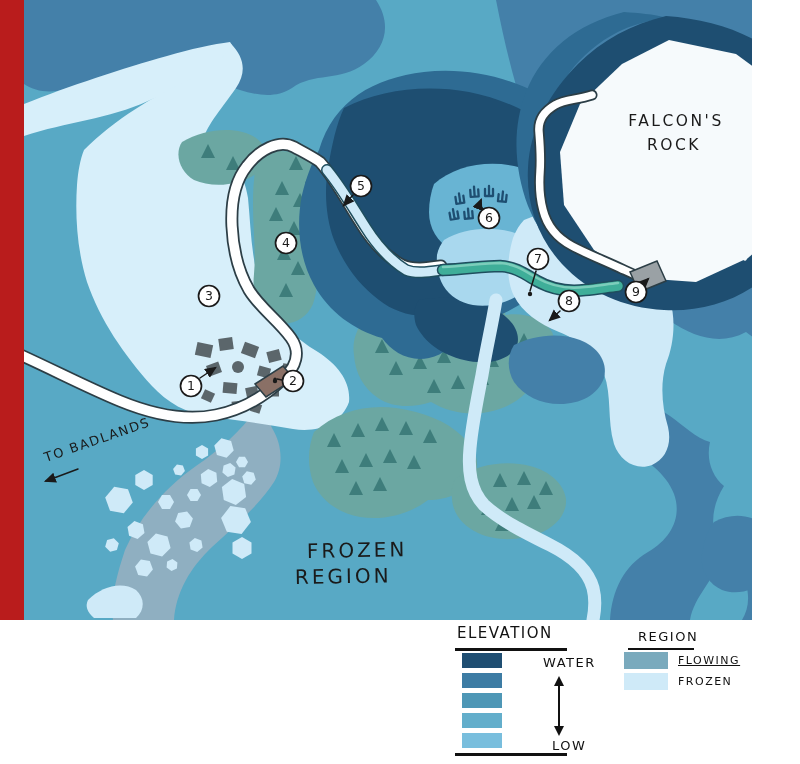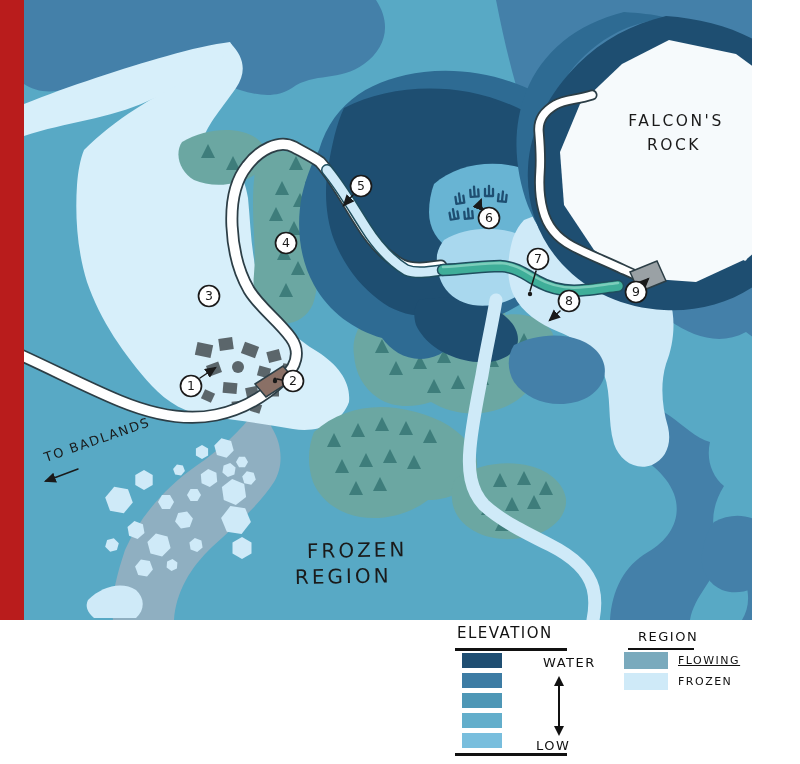--- a/index.html
+++ b/index.html
@@ -288,21 +288,21 @@
   <div class="sw" style="left: 462px; top: 53px; background: rgb(61, 124, 164);"></div>
   <div class="sw" style="left: 462px; top: 73px; background: rgb(78, 151, 182);"></div>
   <div class="sw" style="left: 462px; top: 93px; background: rgb(99, 174, 203);"></div>
   <div class="sw" style="left: 462px; top: 113px; background: rgb(121, 190, 221);"></div>
   <div class="t" style="left:543px;top:35px;font-size:13px;">WATER</div>
   <svg width="26" height="64" style="position:absolute;left:546px;top:54px;">
     <line x1="13" y1="10" x2="13" y2="54" stroke="#111" stroke-width="2"></line>
     <polygon points="13,2 8,12 18,12" fill="#111"></polygon>
     <polygon points="13,62 8,52 18,52" fill="#111"></polygon>
   </svg>
-  <div class="t" style="left:536px;top:118px;font-size:13px;">LOW</div>
+  <div class="t" style="left:552px;top:118px;font-size:13px;">LOW</div>
   <div class="rule" style="left:455px;top:133px;width:112px;"></div>
 
   <div class="t" style="left:638px;top:9px;font-size:13px;">REGION</div>
   <div class="rule" style="left:628px;top:28px;width:66px;height:2px;"></div>
   <div class="sw2" style="left: 624px; top: 32px; background: rgb(122, 170, 189);"></div>
   <div class="t" style="left:678px;top:34px;font-size:11px;text-decoration:underline;">FLOWING</div>
   <div class="sw2" style="left: 624px; top: 53px; background: rgb(207, 234, 248);"></div>
   <div class="t" style="left:678px;top:55px;font-size:11px;">FROZEN</div>
 </div>
 

